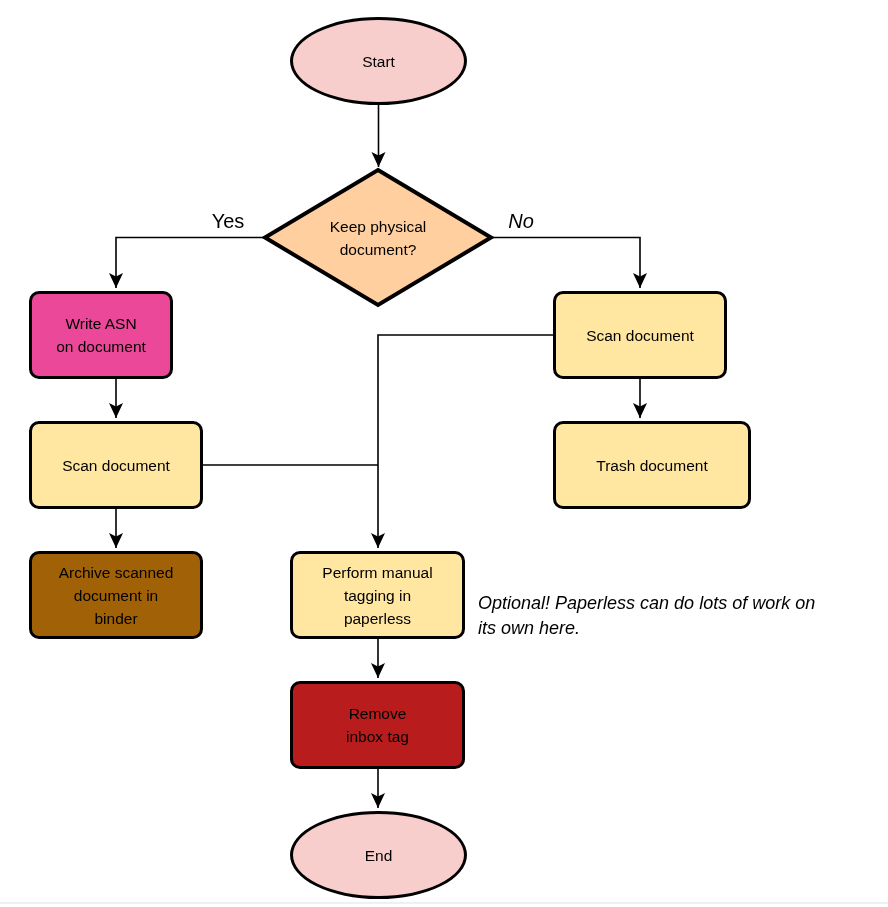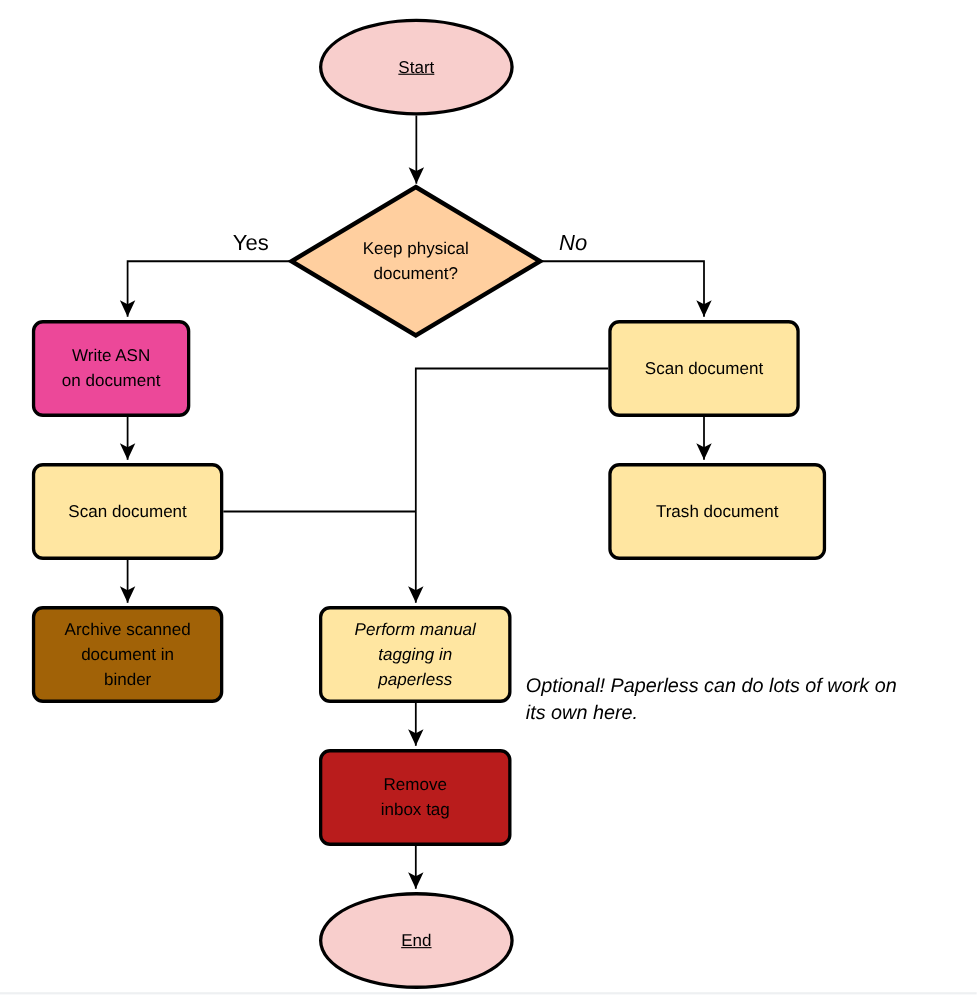--- a/index.html
+++ b/index.html
@@ -37,41 +37,39 @@
     line-height: 23px;
   }
   .node .label { white-space: pre-line; }
   .rect-node {
     border: 3.5px solid #000000;
     border-radius: 10px;
   }
   .ellipse-node {
     border: 3.5px solid #000000;
     border-radius: 50%;
-    text-decoration: underline;
   }
   .diamond-label {
     background: transparent;
   }
   .edge-label {
     position: absolute;
     box-sizing: border-box;
     text-align: center;
     color: #000000;
     font-size: 20px;
     line-height: 19px;
   }
   .annotation {
     position: absolute;
     color: #000000;
     font-style: italic;
     font-size: 18px;
     line-height: 25px;
     white-space: pre-line;
-    margin-top: 20px;
   }
   .bottom-divider {
     position: absolute;
     left: 0;
     top: 902px;
     width: 888px;
     height: 1.5px;
     background: #eef0f2;
   }
 </style>
@@ -126,21 +124,21 @@
   </div>
 
   <div class="node rect-node" style="left: 553px; top: 291px; width: 174px; height: 88px; background-color: rgb(255, 230, 161);">
     <span class="label">Scan document</span>
   </div>
 
   <div class="node rect-node" style="left: 553px; top: 421px; width: 198px; height: 88px; background-color: rgb(255, 230, 161);">
     <span class="label">Trash document</span>
   </div>
 
-  <div class="node rect-node" style="left: 290px; top: 551px; width: 175px; height: 88px; background-color: rgb(255, 230, 161); font-style: italic;">
+  <div class="node rect-node" style="left: 290px; top: 551px; width: 175px; height: 88px; background-color: rgb(255, 230, 161);">
     <span class="label">Perform manual
 tagging in
 paperless</span>
   </div>
 
   <div class="node rect-node" style="left: 290px; top: 681px; width: 175px; height: 88px; background-color: #b91c1c;">
     <span class="label">Remove
 inbox tag</span>
   </div>
 

